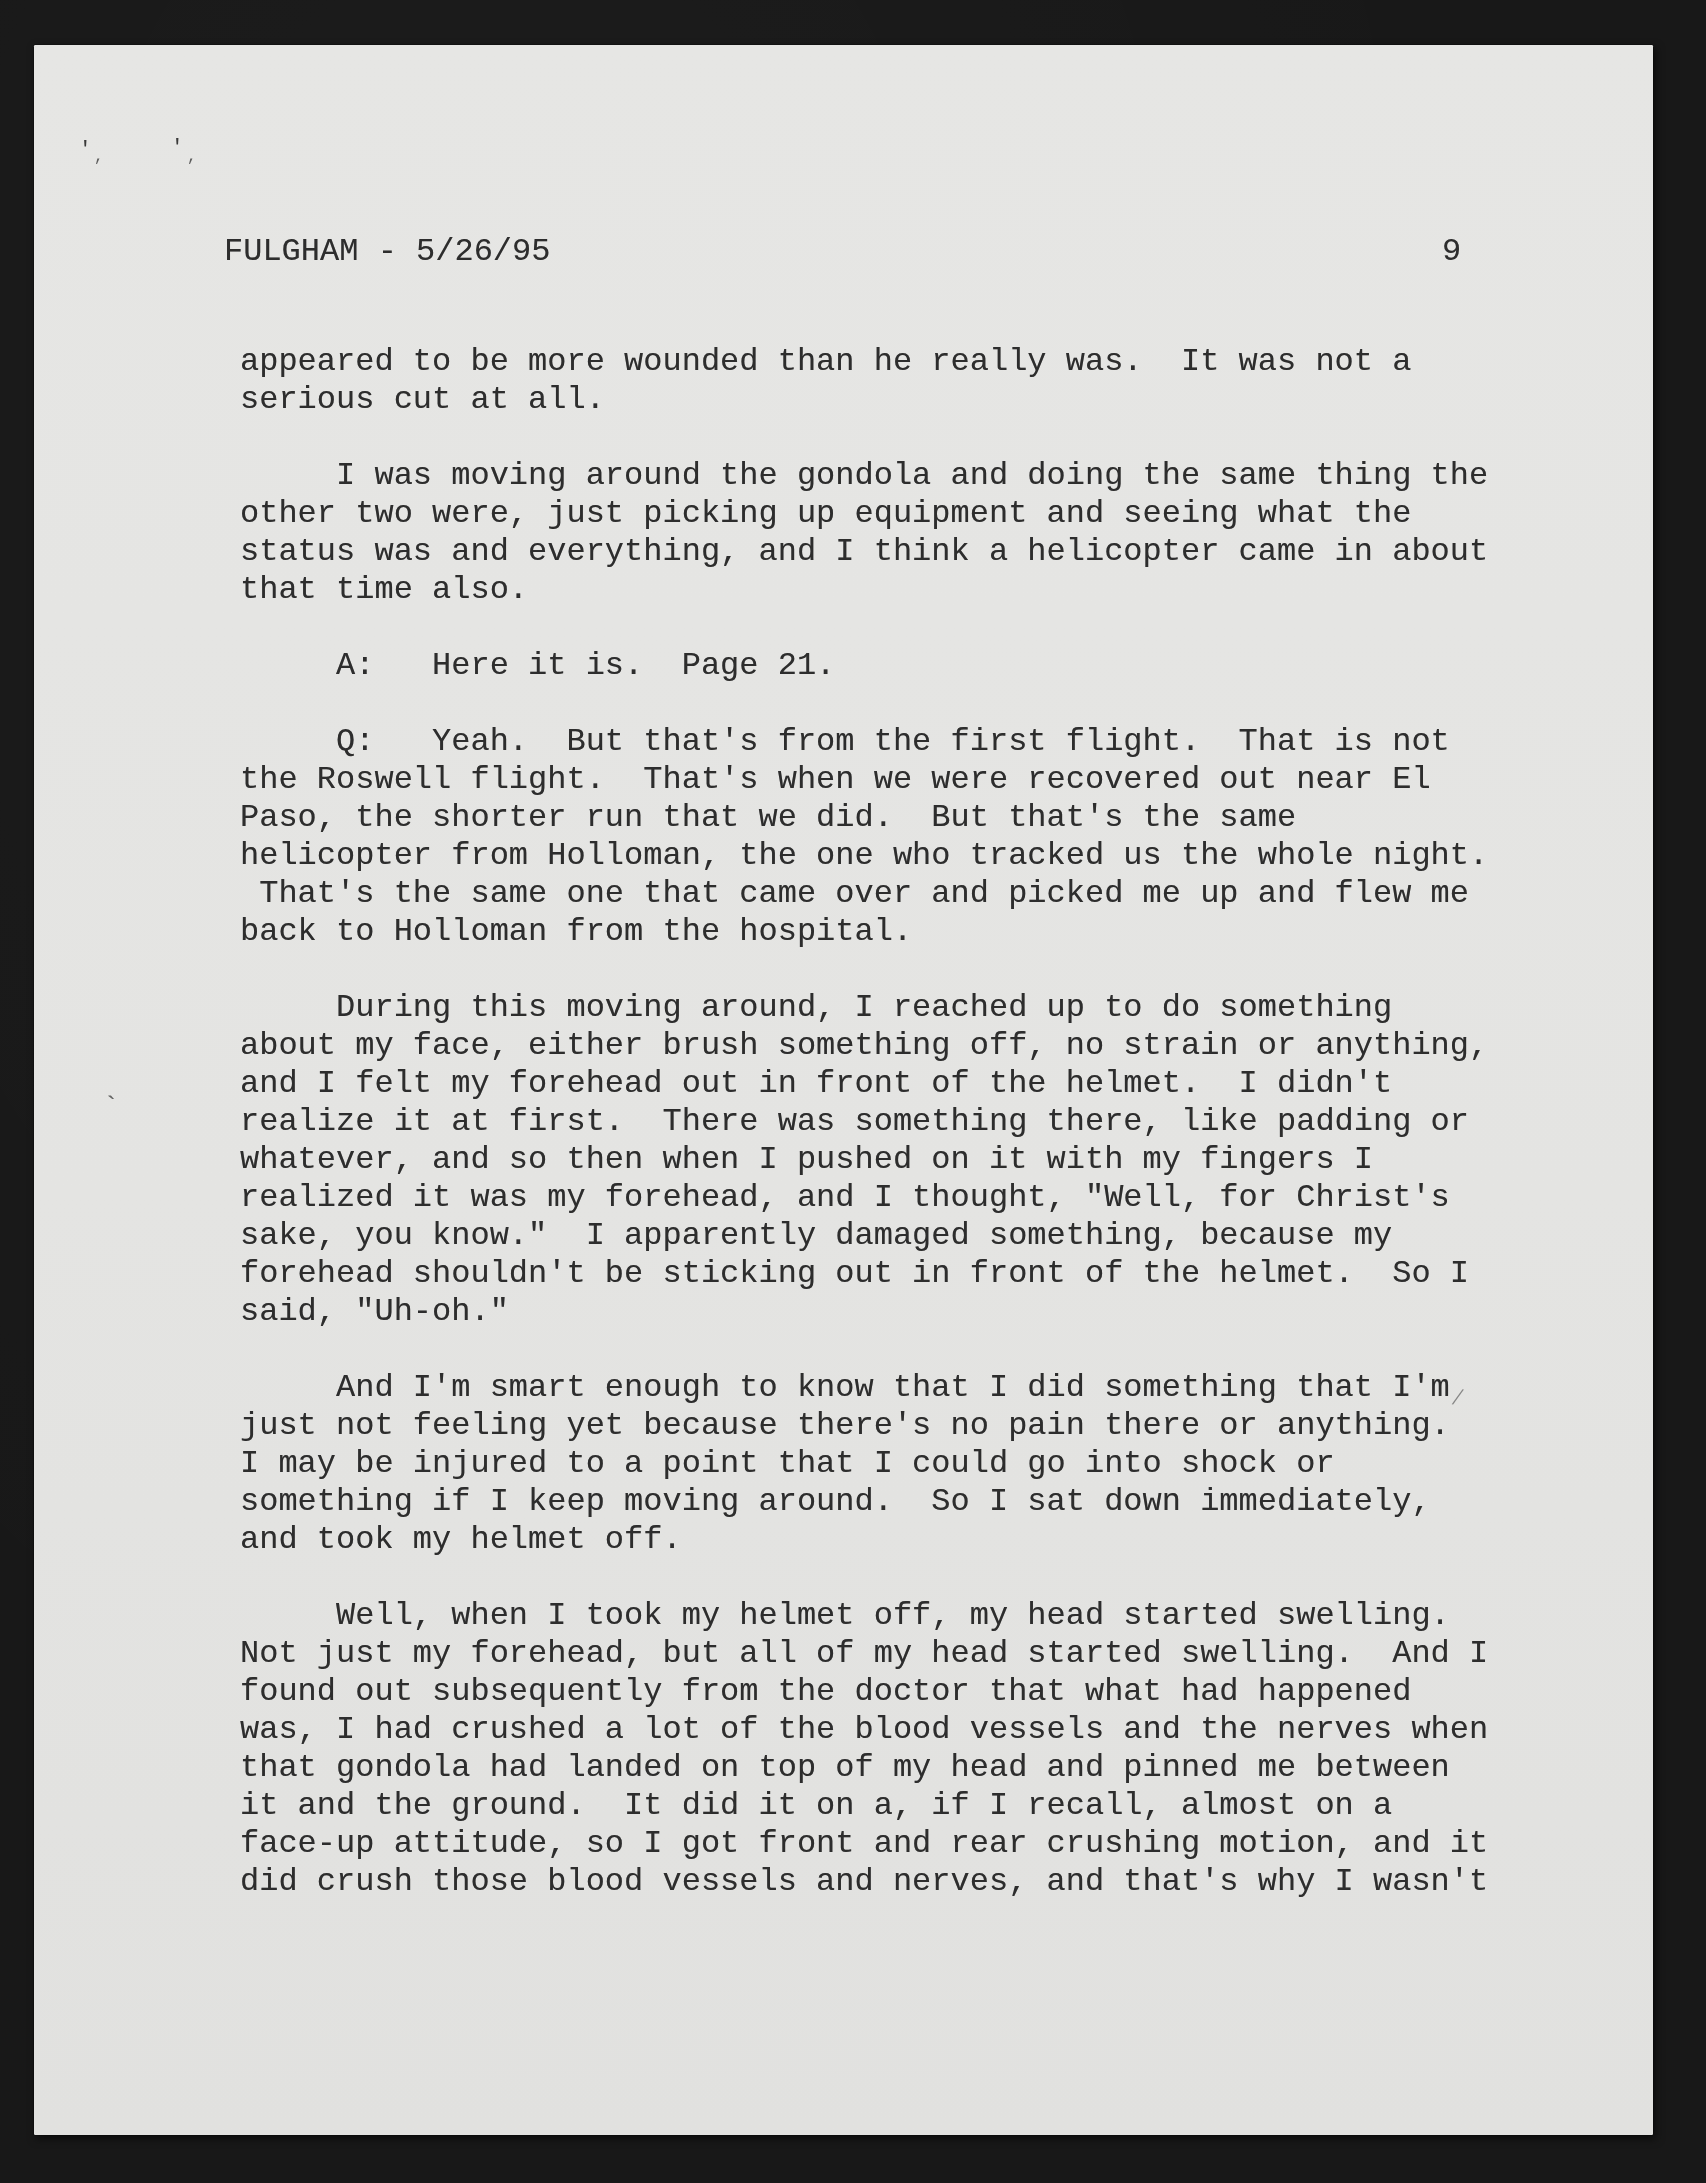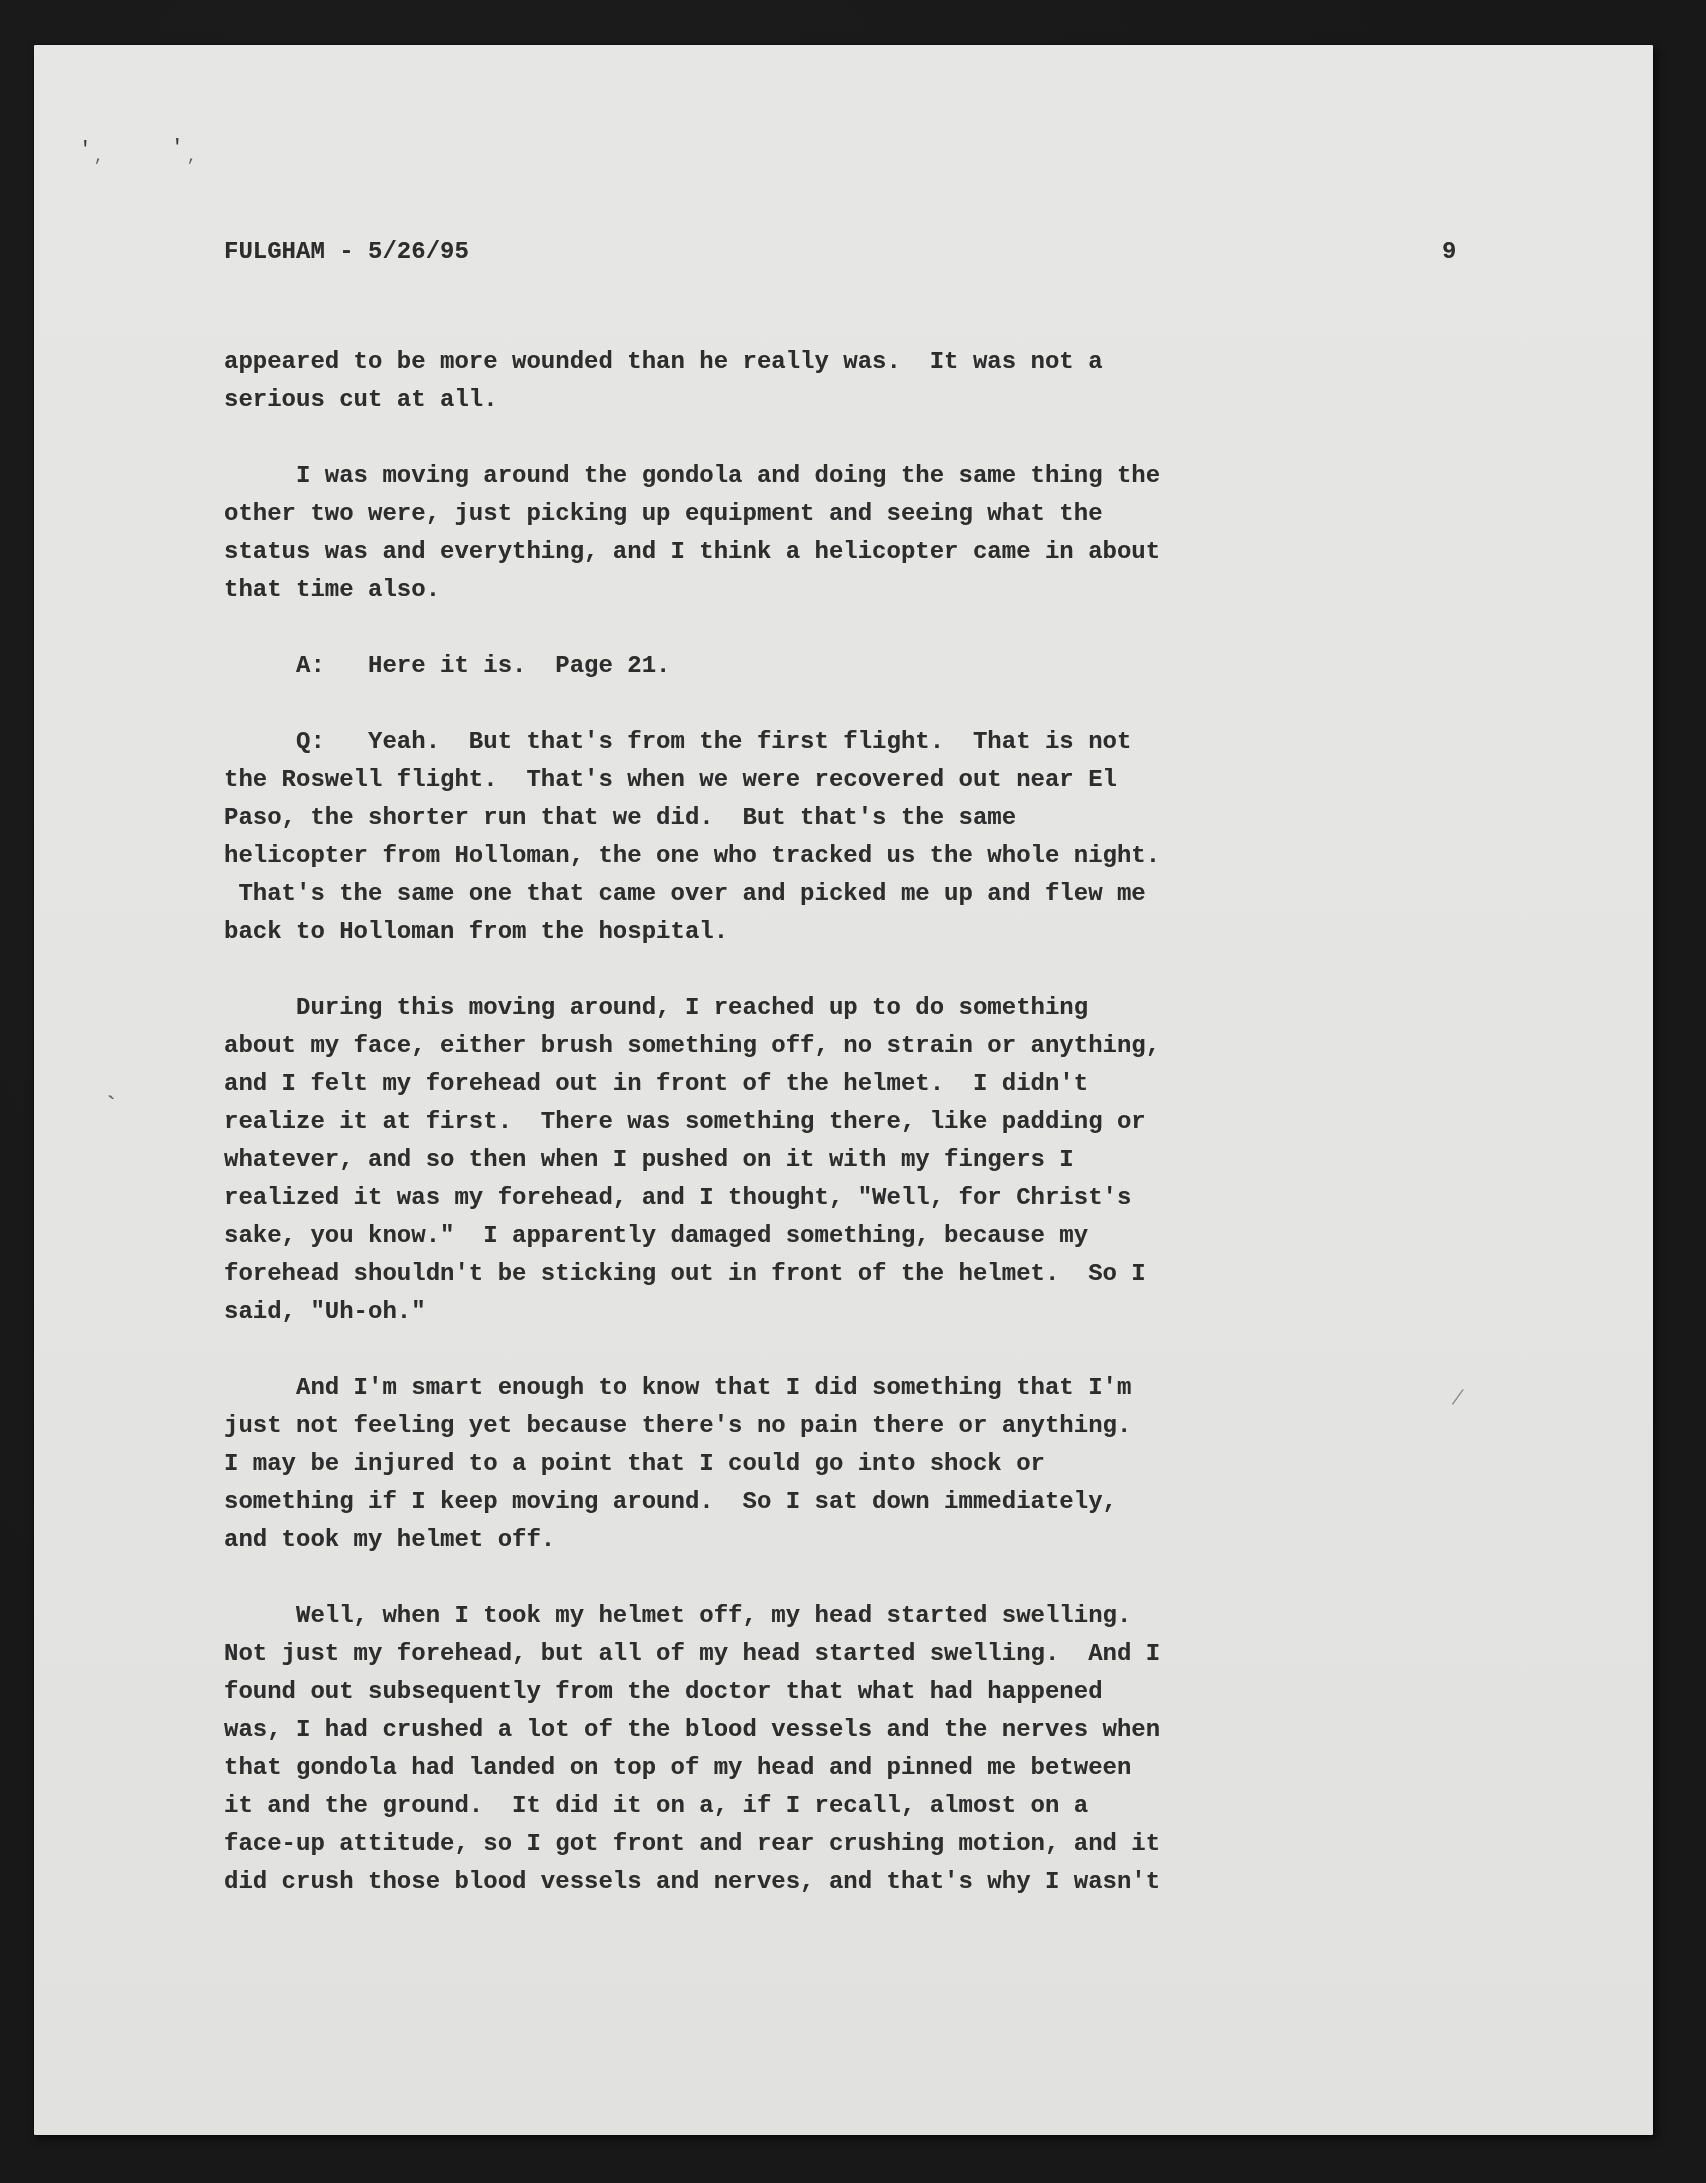--- a/index.html
+++ b/index.html
@@ -26,45 +26,44 @@
     left: 34px;
     top: 45px;
     width: 1619px;
     height: 2090px;
     background: linear-gradient(180deg, #e6e6e4 0%, #e4e4e2 55%, #e1e1df 100%);
     box-shadow: 0 0 0 0.6px rgba(0,0,0,0.35), 2.5px 3.7px 8.7px rgba(0,0,0,0.55);
     border-radius: 1.2px;
   }
   .typewriter {
     color: #2d2d2d;
-    font-size: 24px;
+    font-size: 32px;
     line-height: 38px;
     letter-spacing: 0;
     text-shadow: 0 0 0.6px rgba(45,45,45,0.35);
     white-space: pre;
-    font-weight: bold;
   }
   .header-line {
     position: absolute;
     left: 190px;   
     top: 188px;    
   }
   .page-number {
     position: absolute;
     left: 1408px;  
     top: 188px;
   }
   .body-text {
     position: absolute;
     left: 190px;   
     top: 298px;    
     width: 1261px;
   }
   .para {
-    margin: 0 0 38px 0;
+    margin: 0 0 38px 16px;
   }
   .para:last-child { margin-bottom: 0; }
   .line {
     height: 38px;
     white-space: pre;
   }
   .artifact {
     position: absolute;
     color: #3a3a3a;
     font-size: 25px;

